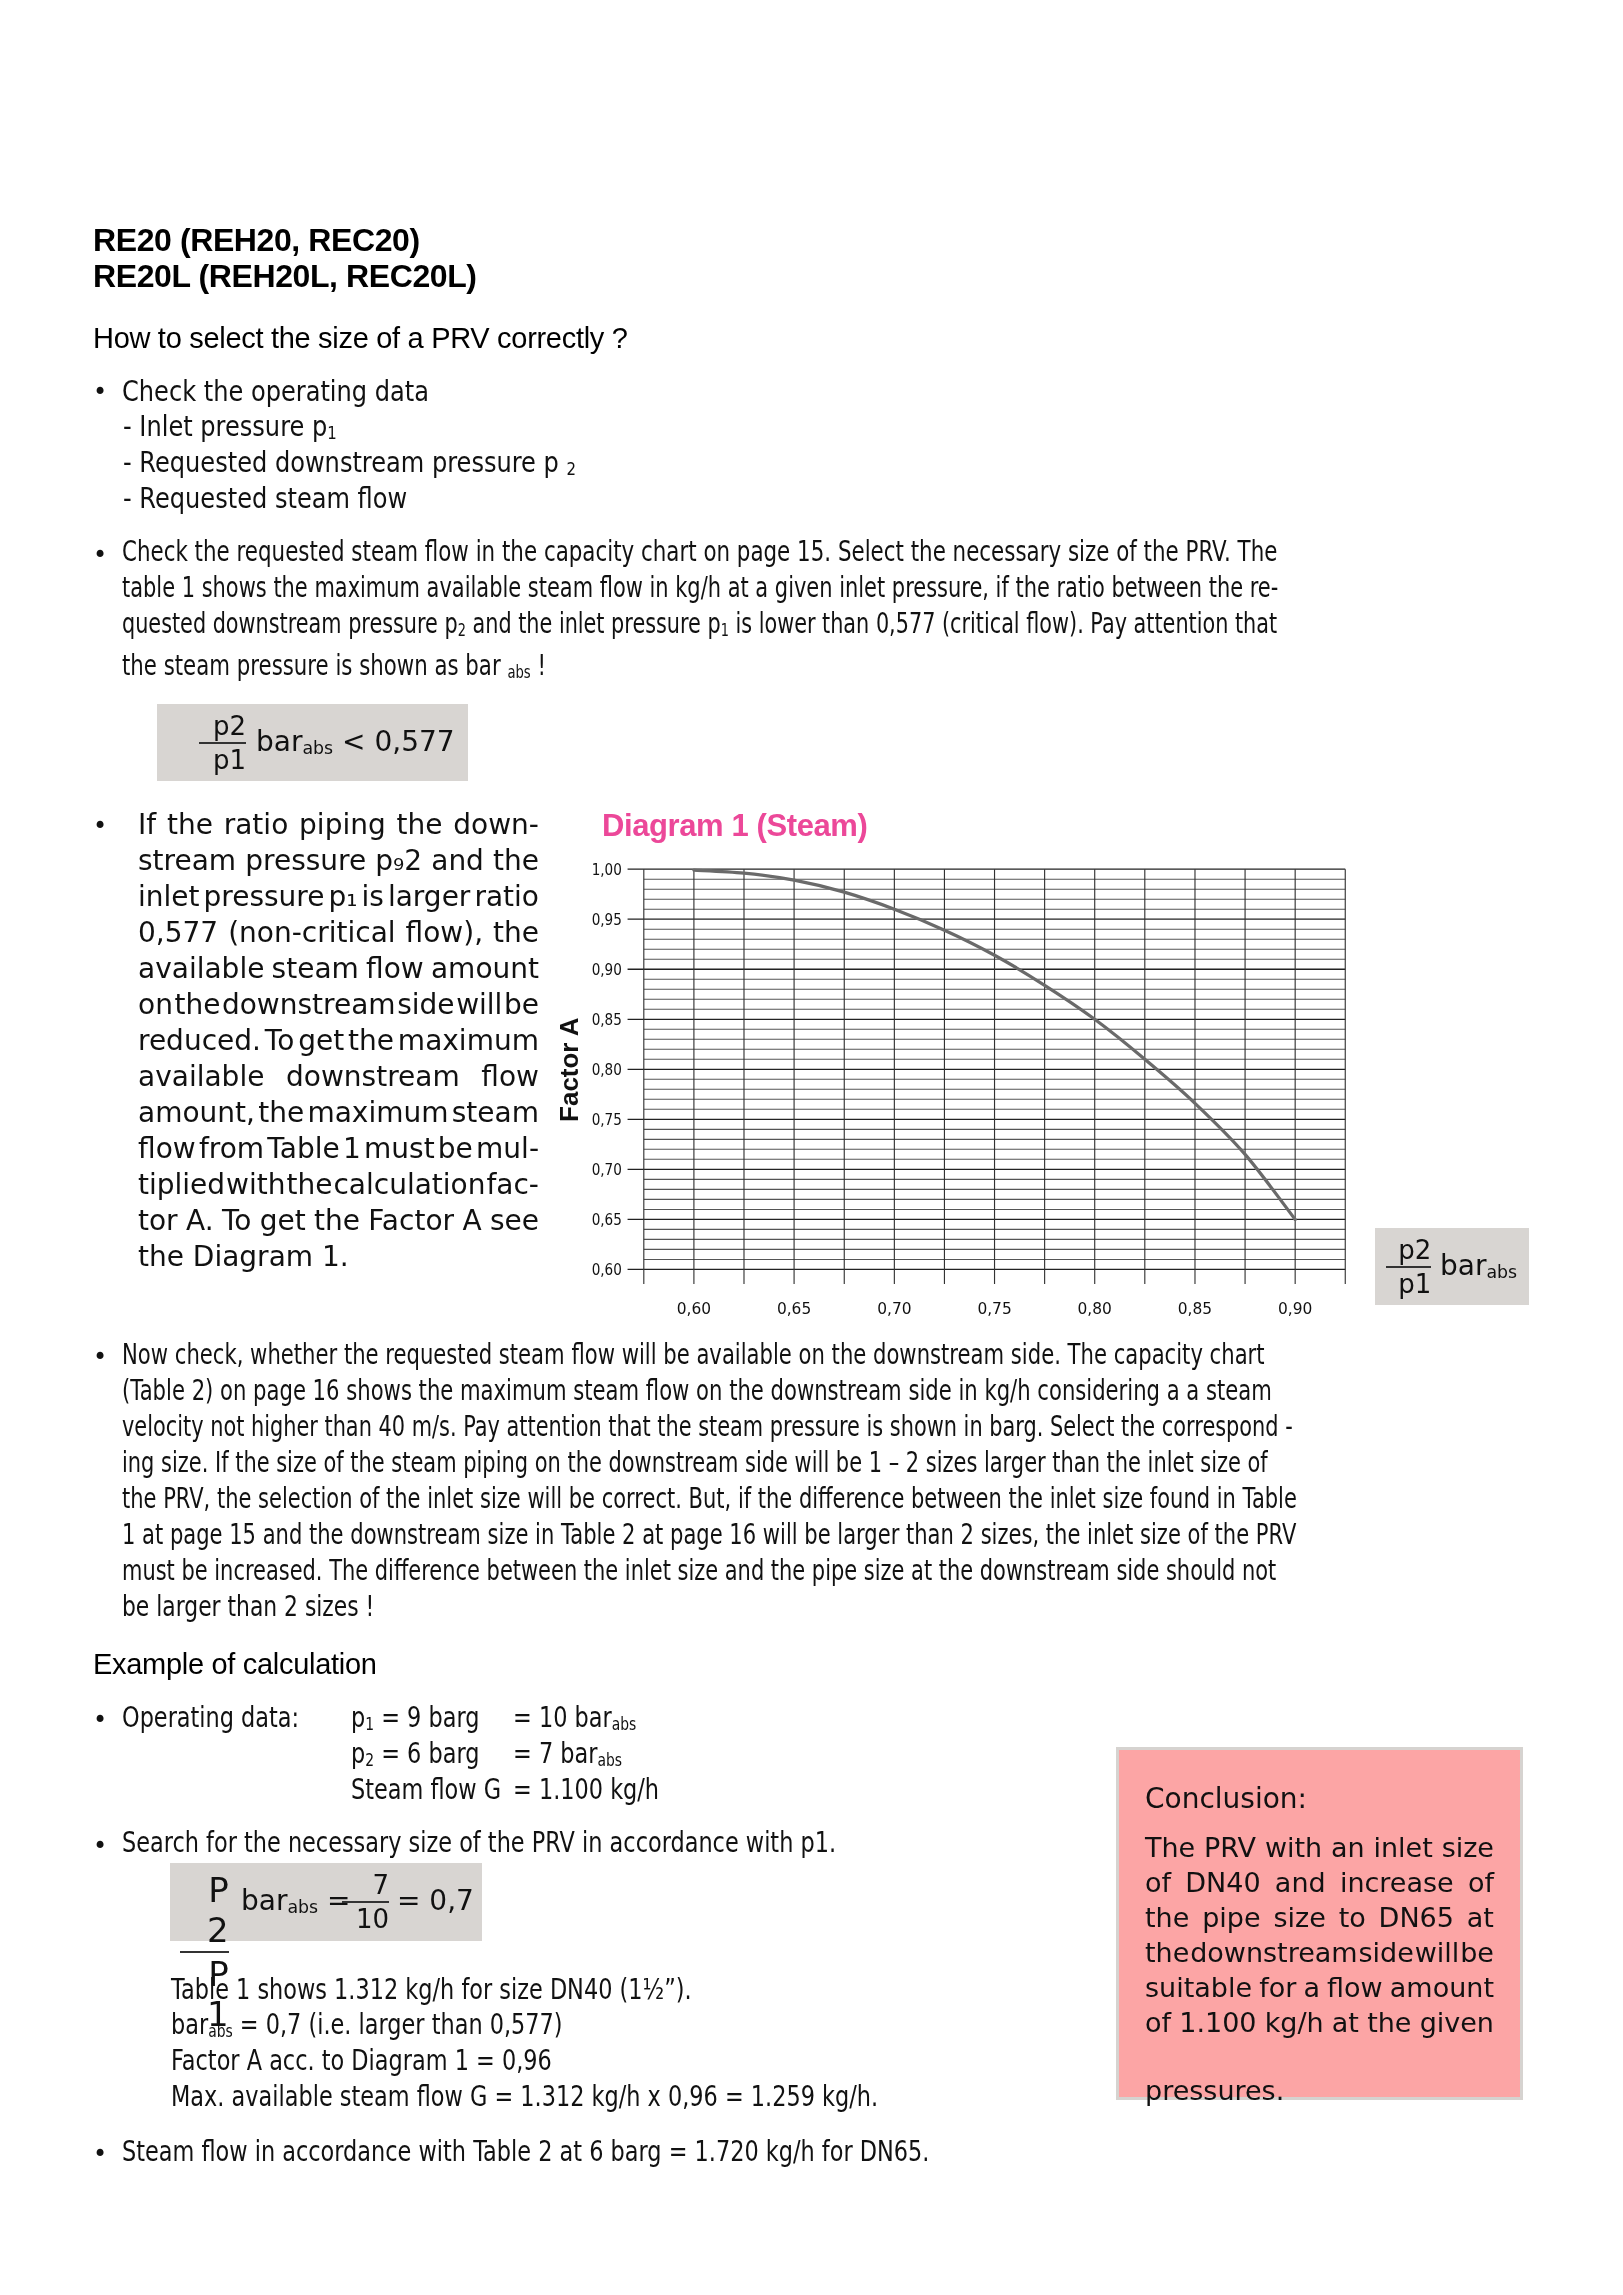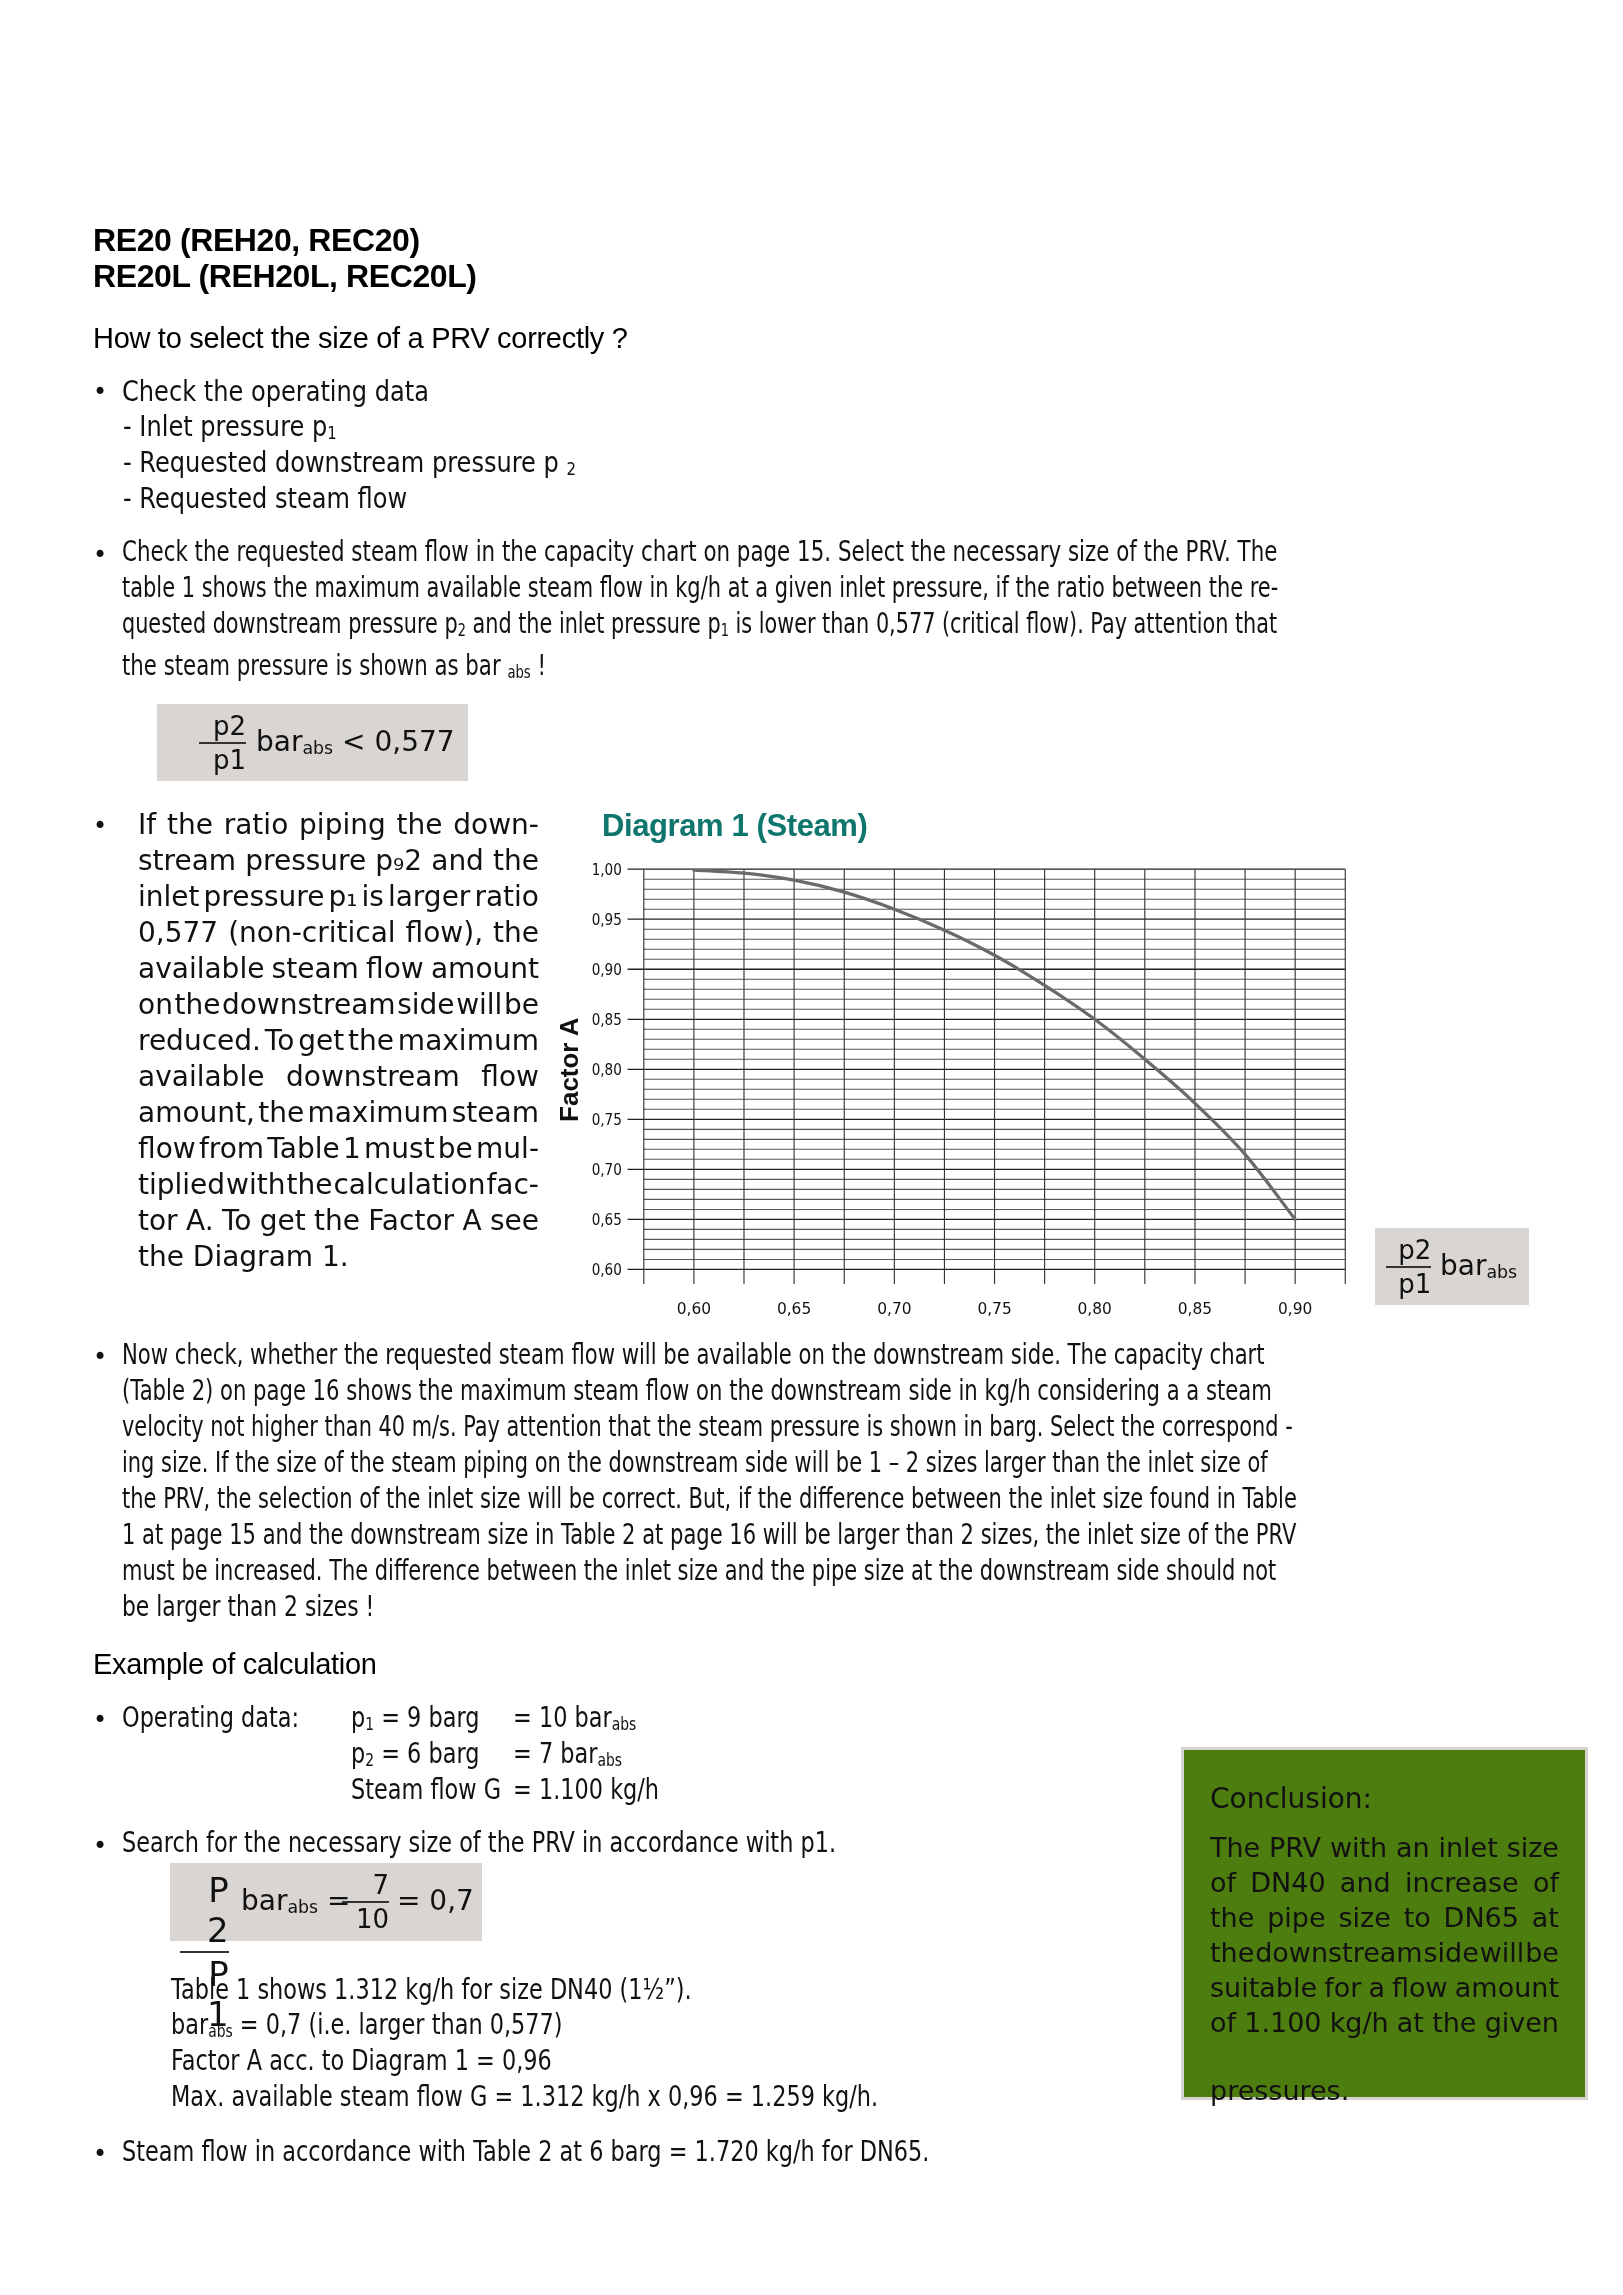--- a/index.html
+++ b/index.html
@@ -18,24 +18,24 @@
 
   .formula-box { position: absolute; background: #d8d5d2; }
   .frac { position: absolute; text-align: right; font-family: "DejaVu Sans", sans-serif; color: #111; }
   .frac .num, .frac .den { display: block; }
   .frac .bar { display: block; height: 1.6px; background: #333; margin: 1.6px 0; }
 
   .justify-col { position: absolute; font-family: "DejaVu Sans", sans-serif; font-size: 28px; line-height: 36px; color: #111; }
   .justify-col .jl { display: flex; justify-content: space-between; white-space: nowrap; }
   .justify-col .jl.last { justify-content: flex-start; gap: 8px; }
 
-  .chart-title { position: absolute; left: 602px; top: 808px; font-family: "Liberation Sans", sans-serif; font-weight: bold; font-size: 31px; color: #0f766e; letter-spacing: -0.4px; }
+  .chart-title { position: absolute; left: 602px; top: 808px; font-family: "Liberation Sans", sans-serif; font-weight: bold; font-size: 31px; color: #ec4899; letter-spacing: -0.4px; }
   .chart-svg { position: absolute; left: 552px; top: 844px; }
 
-  .conclusion { position: absolute; left: 1181px; top: 1747px; width: 401px; height: 347px; border: 3.2px solid #d6d3d0; background: #4d7c0f; }
+  .conclusion { position: absolute; left: 1116px; top: 1747px; width: 401px; height: 347px; border: 3.2px solid #d6d3d0; background: #fca5a5; }
   .conclusion .head { position: absolute; left: 26px; top: 32px; font-family: "DejaVu Sans", sans-serif; font-size: 28px; color: #111; }
   .conclusion .bodyc { position: absolute; left: 26px; top: 80px; width: 349px; font-family: "DejaVu Sans", sans-serif; font-size: 27px; line-height: 35px; color: #111; }
   .conclusion .bodyc .jl { display: flex; justify-content: space-between; white-space: nowrap; }
   .conclusion .bodyc .jl.last { justify-content: flex-start; margin-top: 33px; }
 </style>
 </head>
 <body>
 
 <div class="page">
 

